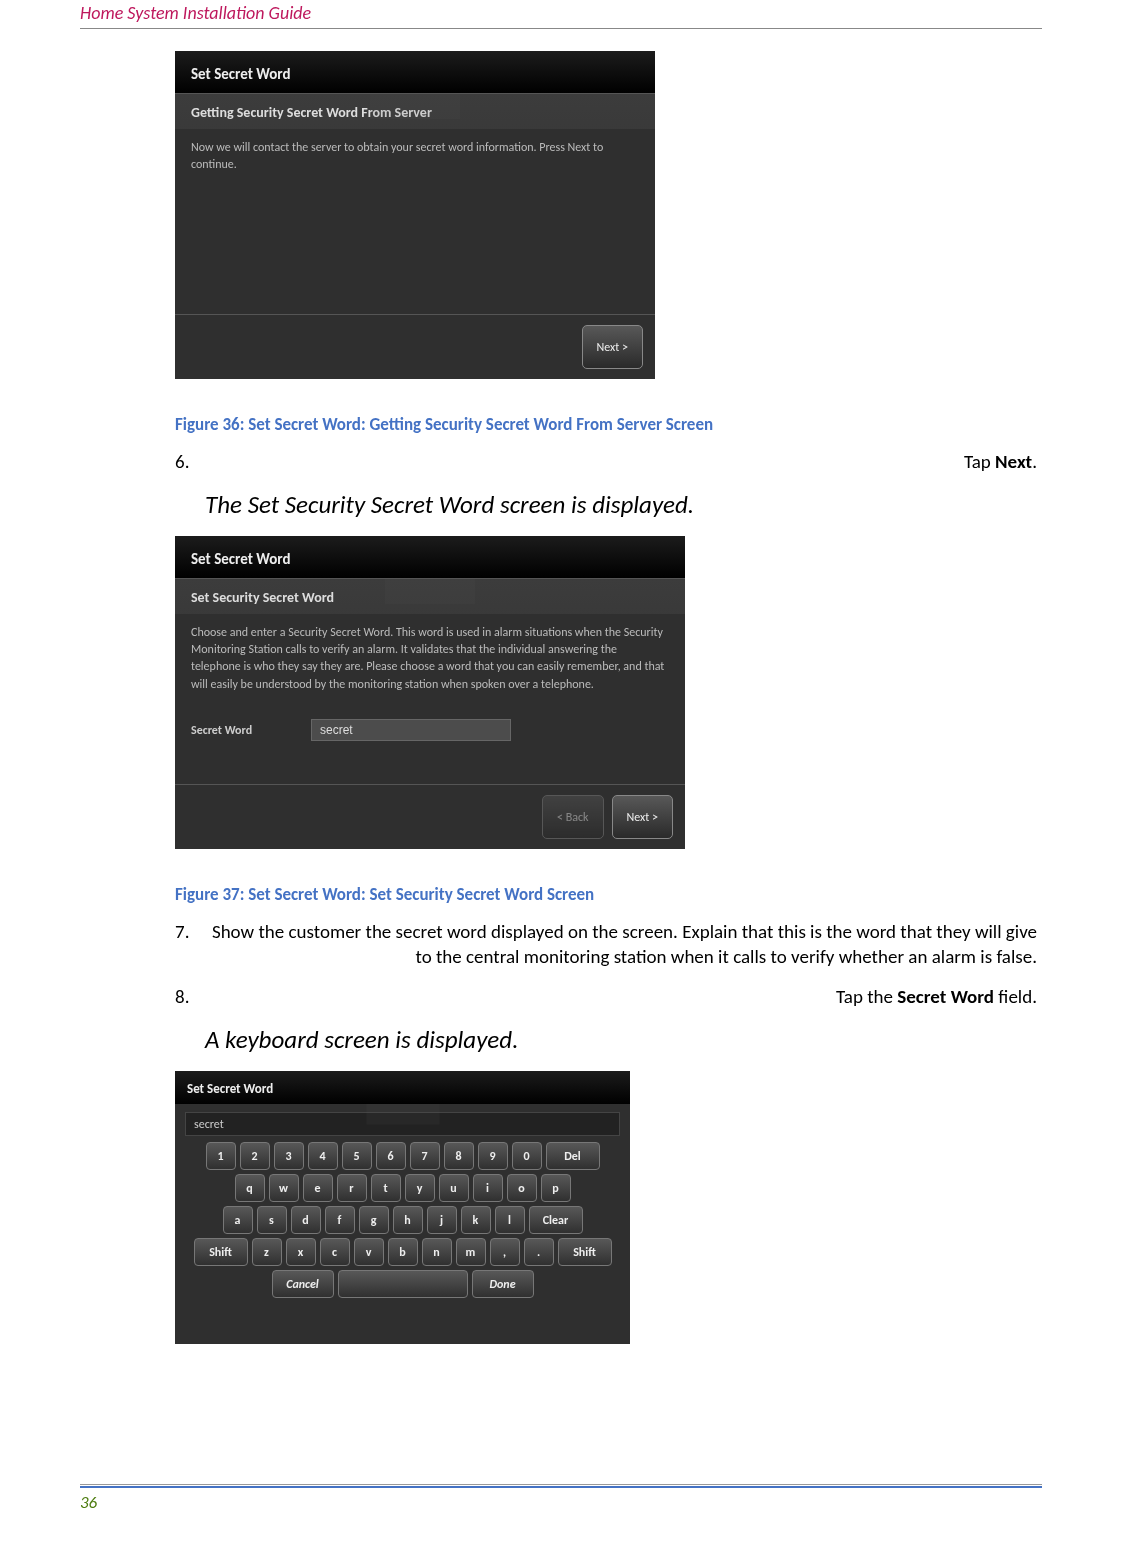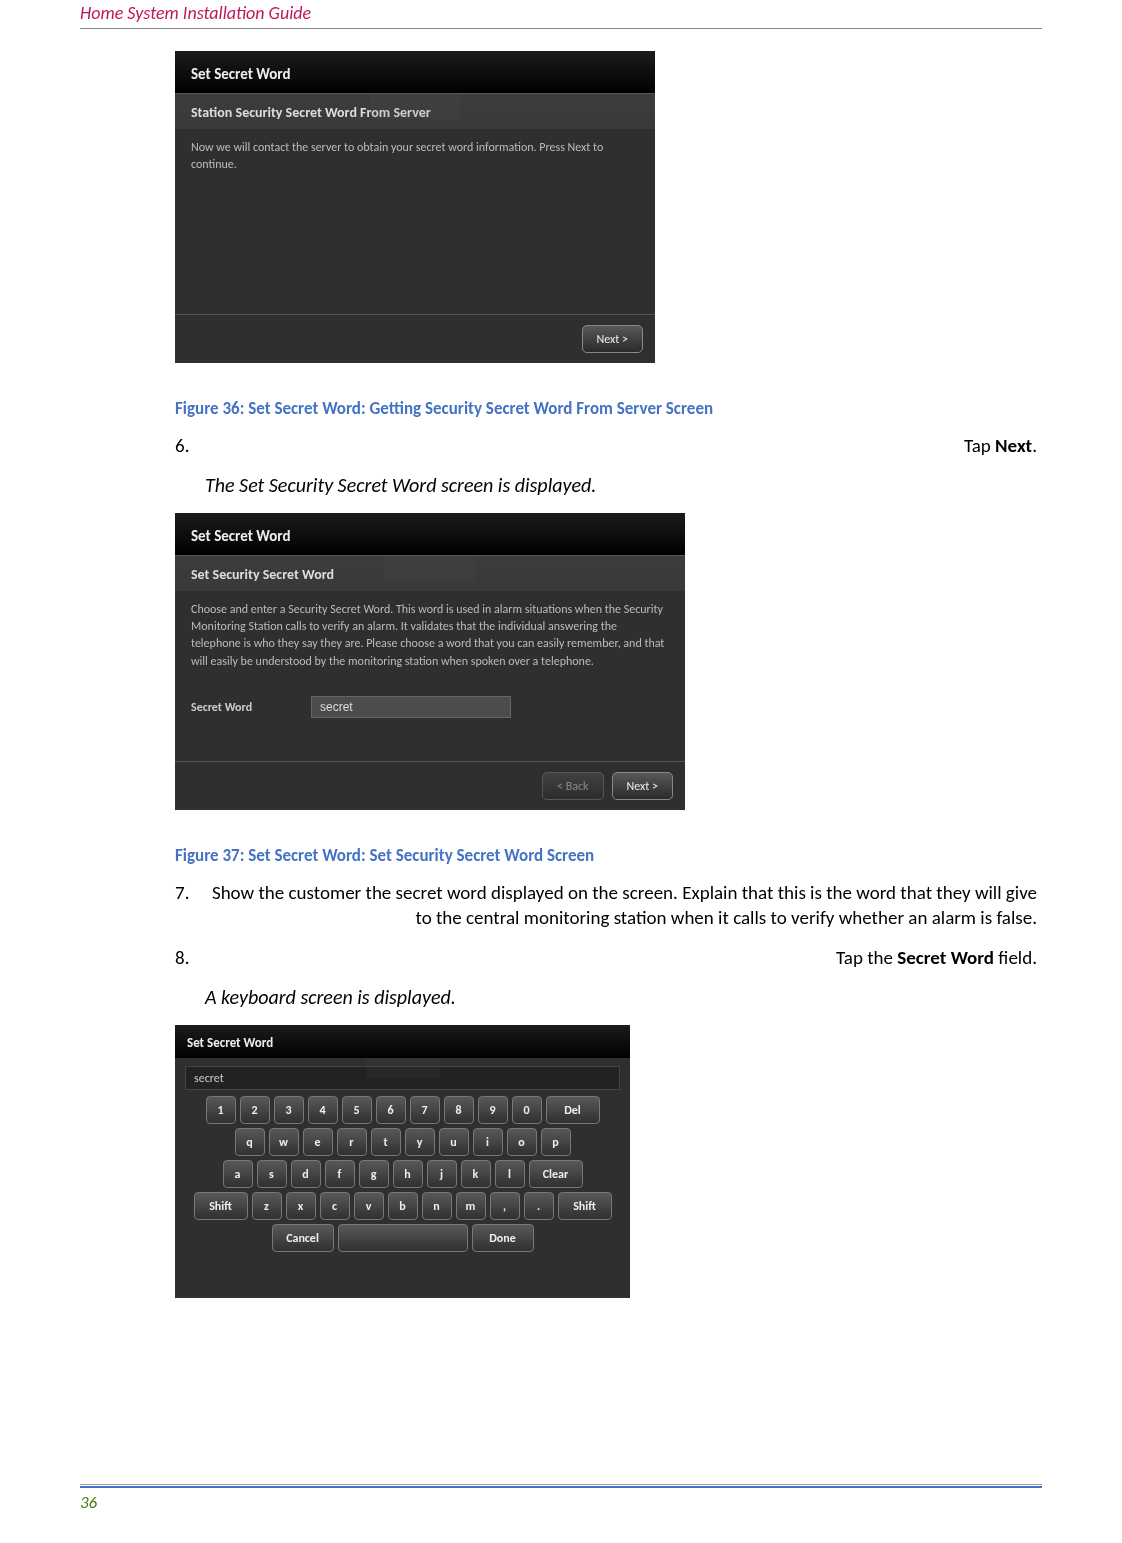--- a/index.html
+++ b/index.html
@@ -25,21 +25,21 @@
     color: #4472c4;
     font-weight: 600;
     font-size: 17px;
     margin: 35px 0 14px 0;
   }
   .step { display: flex; font-size: 19px; margin-bottom: 14px; line-height: 1.35; }
   .step-num { width: 30px; flex-shrink: 0; }
   .step-body { flex: 1; text-align: right; }
   .step-result {
     font-style: italic;
-    font-size: 20px;
+    font-size: 25px;
     margin: 4px 0 16px 30px;
   }
   
   .screen {
     background: #000;
     position: relative;
     overflow: hidden;
   }
   .screen .house-icon {
     position: absolute;
@@ -75,21 +75,21 @@
     line-height: 1.45;
     position: relative;
     min-height: 60px;
   }
   .btn {
     background: linear-gradient(#585858,#2a2a2a);
     border: 1px solid #888;
     border-radius: 5px;
     color: #eee;
     font-size: 12px;
-    padding: 6px 14px;
+    padding: 14px 14px;
     display: inline-flex;
     align-items: center;
     justify-content: center;
     min-width: 60px;
     text-align: center;
     cursor: pointer;
   }
   .btn.disabled {
     opacity: 0.45;
     cursor: default;
@@ -110,21 +110,21 @@
   .kb-row { display:flex; gap:4px; }
   .key {
     background: linear-gradient(#585858,#303030);
     border:1px solid #777; border-radius:4px;
     color:#eee; font-size:12px; font-weight:bold;
     height:28px; min-width:30px;
     display:inline-flex; align-items:center; justify-content:center;
     cursor:pointer; padding:0 4px;
   }
   .key.wide  { min-width:54px; }
-  .key.wider { min-width:62px; }
+  .key.wider { min-width:62px;font-style:italic; }
   .key.space { min-width:130px; }
   .footer-area {
     position: absolute;
     left: 80px; right: 80px; bottom: 30px;
   }
   .footer-rule1 { border:none; border-top:1px solid #999; }
   .footer-rule2 { border:none; border-top:2px solid #4472c4; margin-top:1px; }
   .page-num { color:#4d7c0f; font-style:italic; font-size:17px; margin-top:4px; }
 </style>
 </head>
@@ -136,21 +136,21 @@
 <div class="content">
 
   <div class="screen" style="width:480px;margin-top:22px;">
     <div class="house-icon">
       <svg width="110" height="80" viewBox="0 0 110 80">
           <path d="M10 40 L55 5 L100 40 L100 78 L10 78 Z M20 78 L20 46 L55 18 L90 46 L90 78 Z" fill="#555"></path>
         </svg>
     </div>
     <div class="screen-header">Set Secret Word</div>
     <div class="screen-sub">
-      <div class="screen-sub-title">Station Security Secret Word From Server</div>
+      <div class="screen-sub-title">Getting Security Secret Word From Server</div>
       <div class="screen-body" style="min-height:185px;">
         <span>Now we will contact the server to obtain your secret word information.  Press Next to continue.</span>
       </div>
     </div>
     <div style="background:#2f2f2f;padding:10px 12px;display:flex;justify-content:flex-end;">
       <div class="btn">Next &gt;</div>
     </div>
   </div>
 
   <div class="figure-caption">Figure 36:  Set Secret Word: Getting Security Secret Word From Server Screen</div>

